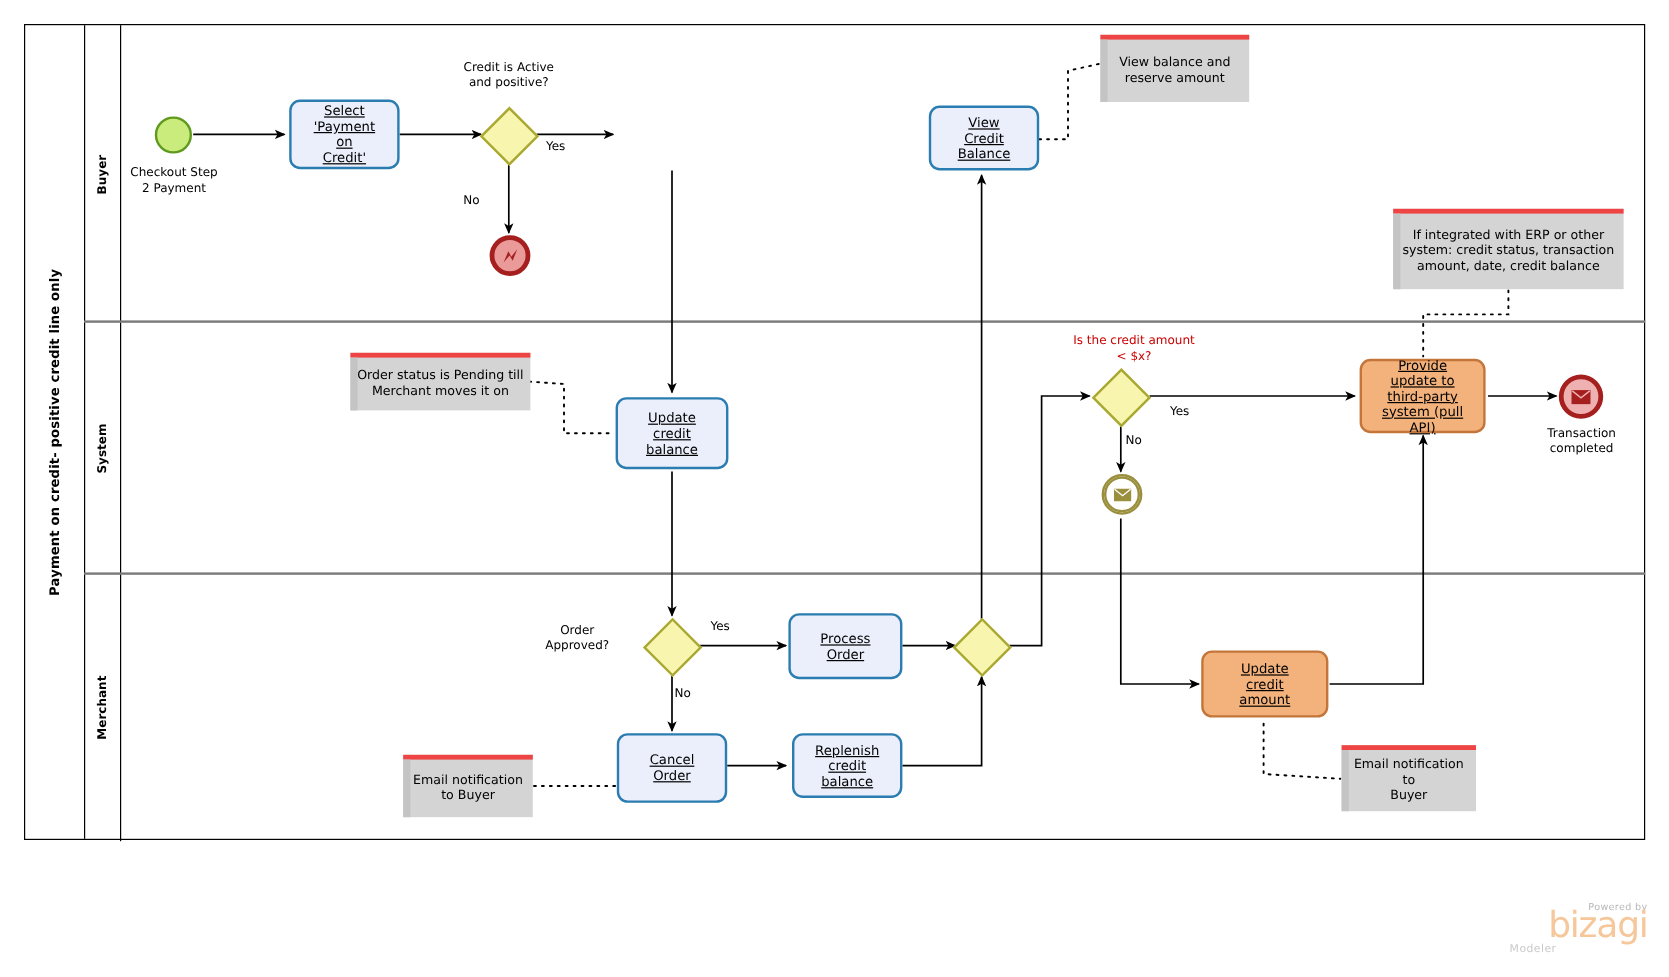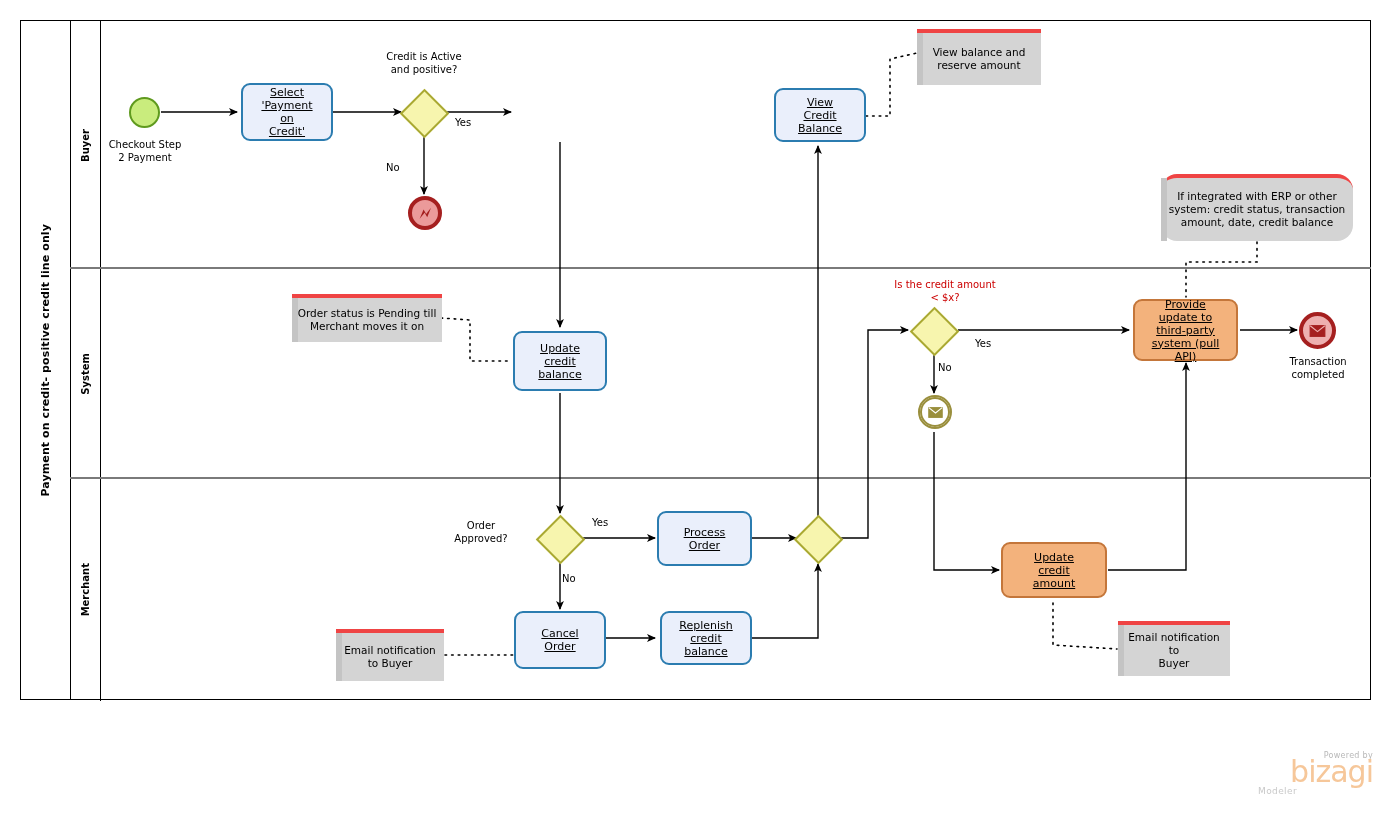--- a/index.html
+++ b/index.html
@@ -188,21 +188,21 @@
 
 
   <div class="task blue" style="left: 774px; top: 88px; width: 92px; height: 54px; white-space: pre-line;">View Credit
 Balance</div>
 
   <div class="note" style="left:917px;top:29px;width:124px;height:56px;">
     <span style="white-space: pre-line;">View balance and
 reserve amount</span>
   </div>
 
-  <div class="note" style="left:1161px;top:174px;width:192px;height:67px;border-radius:16px;">
+  <div class="note" style="left:1161px;top:174px;width:192px;height:67px;">
     <span style="white-space: pre-line;">If integrated with ERP or other
 system: credit status, transaction
 amount, date, credit balance</span>
   </div>
 
   <div class="note" style="left:292px;top:294px;width:150px;height:48px;">
     <span style="white-space: pre-line;">Order status is Pending till
 Merchant moves it on</span>
   </div>
 

